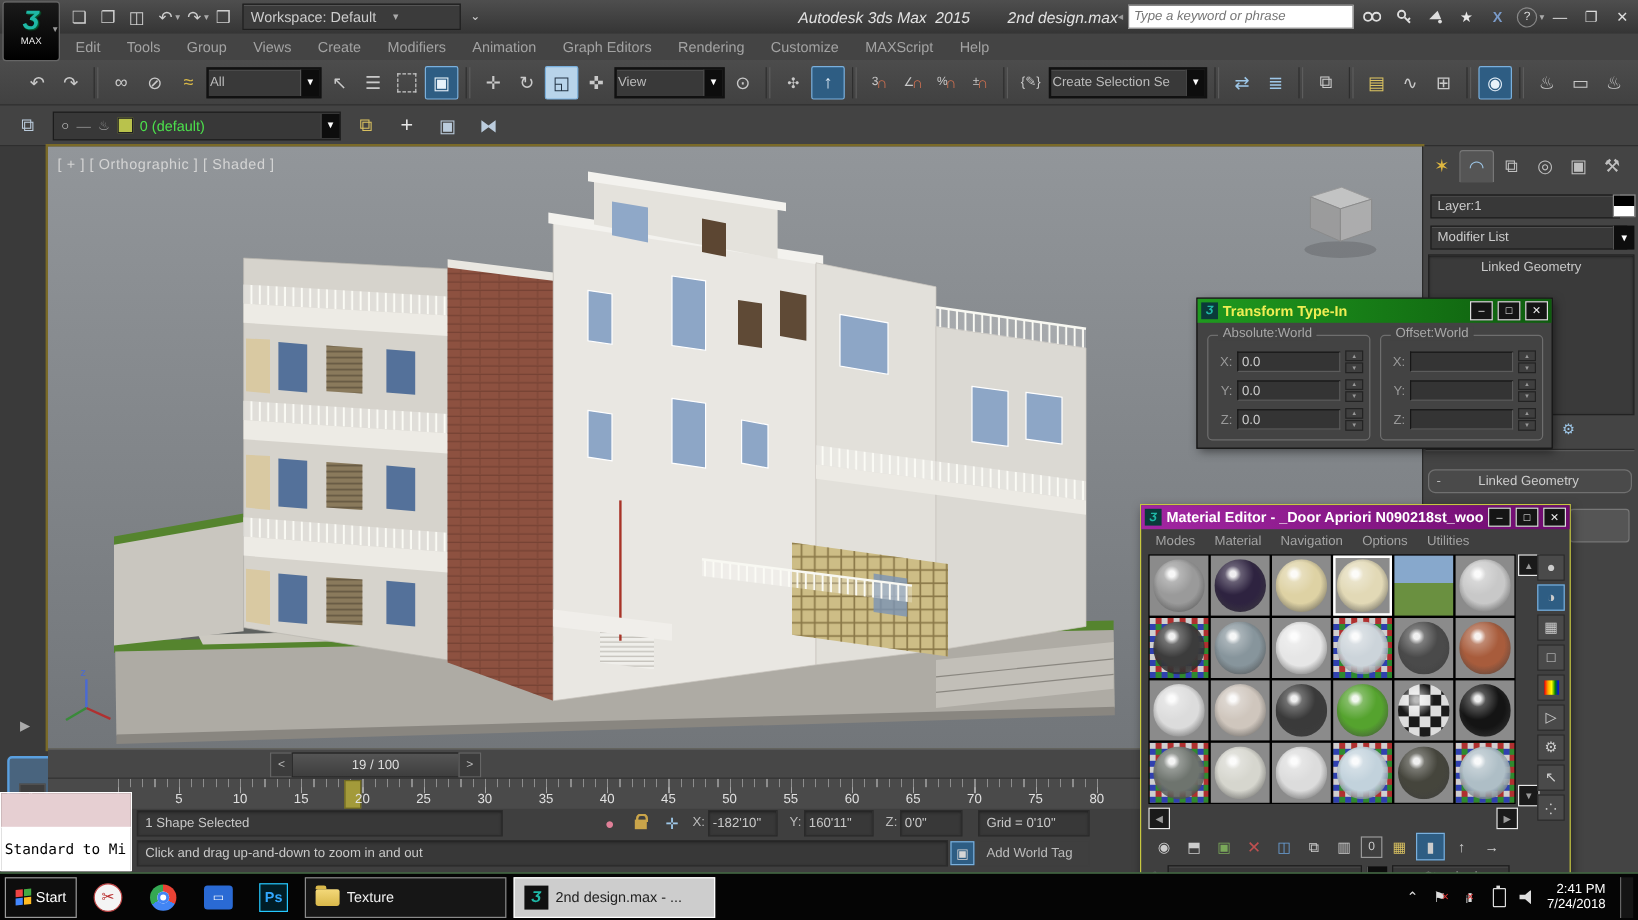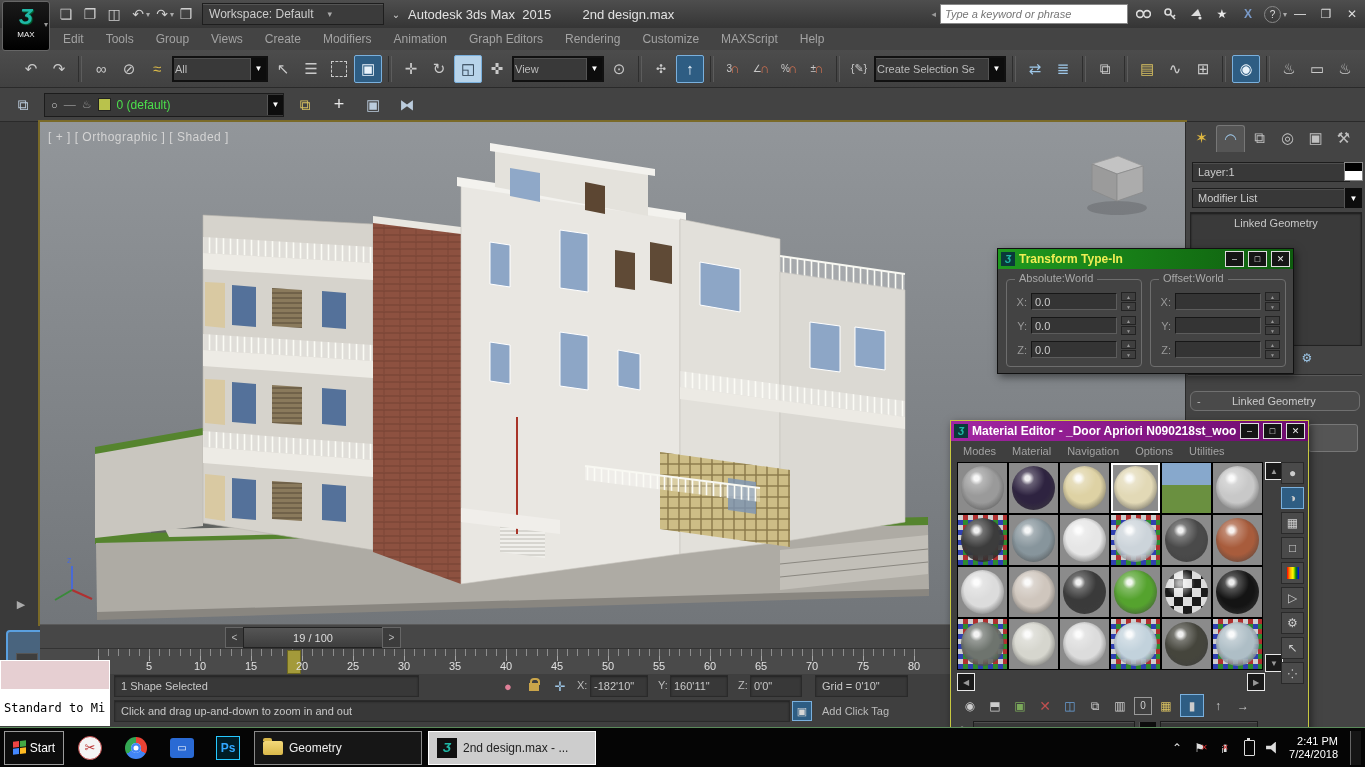--- a/index.html
+++ b/index.html
@@ -156,21 +156,21 @@
     <span class="qi">↶</span>
       <span class="qcaret">▾</span>
     <span class="qi">↷</span>
       <span class="qcaret">▾</span>
     <span class="qi">❒</span>
     <div class="ws-dd" style="width:168px;margin-left:4px;">
       <span>Workspace: Default</span>
       <span class="caret">▾</span>
     </div>
     <span class="qi" style="font-size:10px;">⌄</span>
-    <div style="flex:1;text-align:left;">
+    <div style="flex:1;text-align:right;font-style:italic;">
       <span class="apptitle">Autodesk 3ds Max  2015</span>
       <span class="apptitle" style="margin-left:28px;">2nd design.max</span>
     </div>
     <span style="color:#999;font-size:9px;margin-right:4px;">◂</span>
     <div class="search-wrap">
       <input class="search-input" placeholder="Type a keyword or phrase" style="">
       <span class="ticon">
         <svg width="15" height="13">
             <circle cx="4" cy="6" r="3.4" fill="none" stroke="#ddd" stroke-width="1.6"></circle>
             <circle cx="11" cy="6" r="3.4" fill="none" stroke="#ddd" stroke-width="1.6"></circle>
@@ -702,21 +702,21 @@
       </span>
     <span class="sicon" style="left:550px;top:2px;color:#9ec7e8;">✛</span>
     <span class="coordlabel" style="left:577px;">X:</span>
     <div class="stat-field" style="left:590px;top:1px;width:58px;padding:0 3px;">-182'10"</div>
     <span class="coordlabel" style="left:658px;">Y:</span>
     <div class="stat-field" style="left:670px;top:1px;width:58px;padding:0 3px;">160'11"</div>
     <span class="coordlabel" style="left:738px;">Z:</span>
     <div class="stat-field" style="left:750px;top:1px;width:52px;padding:0 3px;">0'0"</div>
     <div class="stat-field" style="left:815px;top:1px;width:93px;">Grid = 0'10"</div>
     <span class="sicon" style="left:792px;top:27px;background:#2e5d83;border:1px solid #7ab0dd;width:18px;height:18px;font-size:11px;">▣</span>
-    <div class="stat-field" style="left:815px;top:26px;width:93px;background:#3f3f3f;border-color:#3f3f3f;box-shadow:none;color:#bbb;">Add Click Tag</div>
+    <div class="stat-field" style="left:815px;top:26px;width:93px;background:#3f3f3f;border-color:#3f3f3f;box-shadow:none;color:#bbb;">Add World Tag</div>
     <div class="navcluster">
       <span class="ni">▣</span>
       <span class="ni">⧉</span>
       <span class="ni">↻</span>
       <span class="ni" style="color:#ccc;">◱</span>
     </div>
     <div class="stripes"></div>
   </div>
 
   <div class="abs taskbar">
@@ -736,21 +736,21 @@
         <span class="chrome-ic"></span>
       </span>
     <span class="tb-app">
         <span class="player-ic">▭</span>
       </span>
     <span class="tb-app">
         <span class="ps-ic">Ps</span>
       </span>
     <div class="task-btn" style="width:150px;">
       <span class="folder-ic"></span>
-      <span>Geometry</span>
+      <span>Texture</span>
     </div>
     <div class="task-btn active" style="width:150px;">
       <span class="maxmini">Ӡ</span>
       <span>2nd design.max - ...</span>
     </div>
     <div class="tray">
       <span class="ti">⌃</span>
       <span class="ti" style="color:#ddd;">⚑<span style="color:#d33;font-size:8px;margin-left:-4px;">✕</span></span>
       <span class="ti">ᵢ𝅛<span style="color:#d33;font-size:8px;margin-left:-5px;">✕</span></span>
       <span class="ti">

